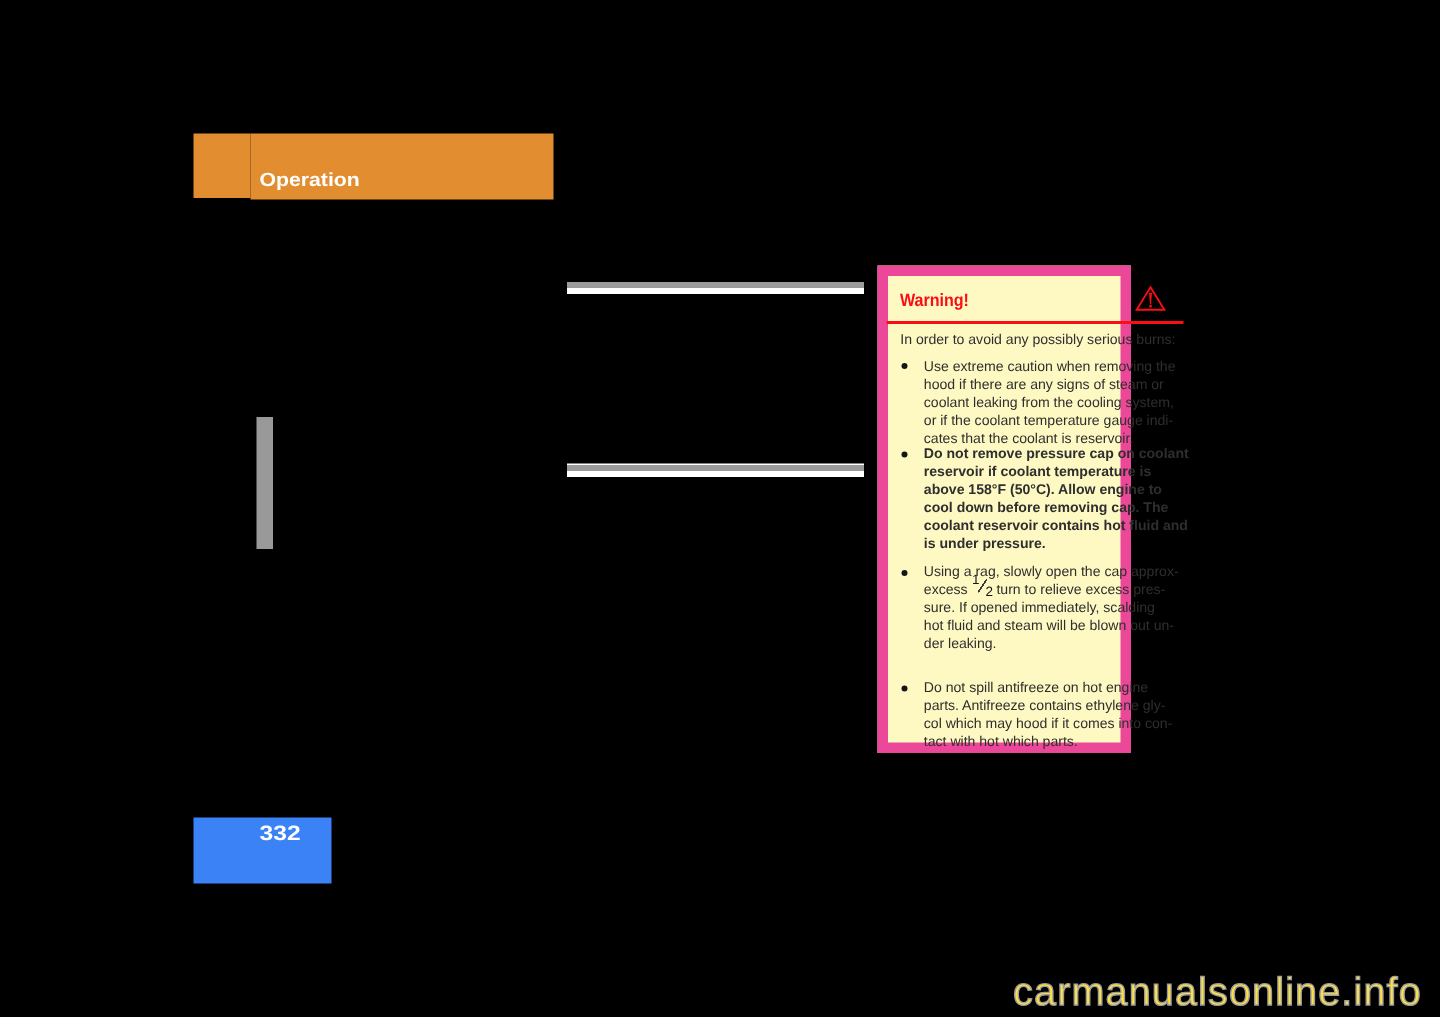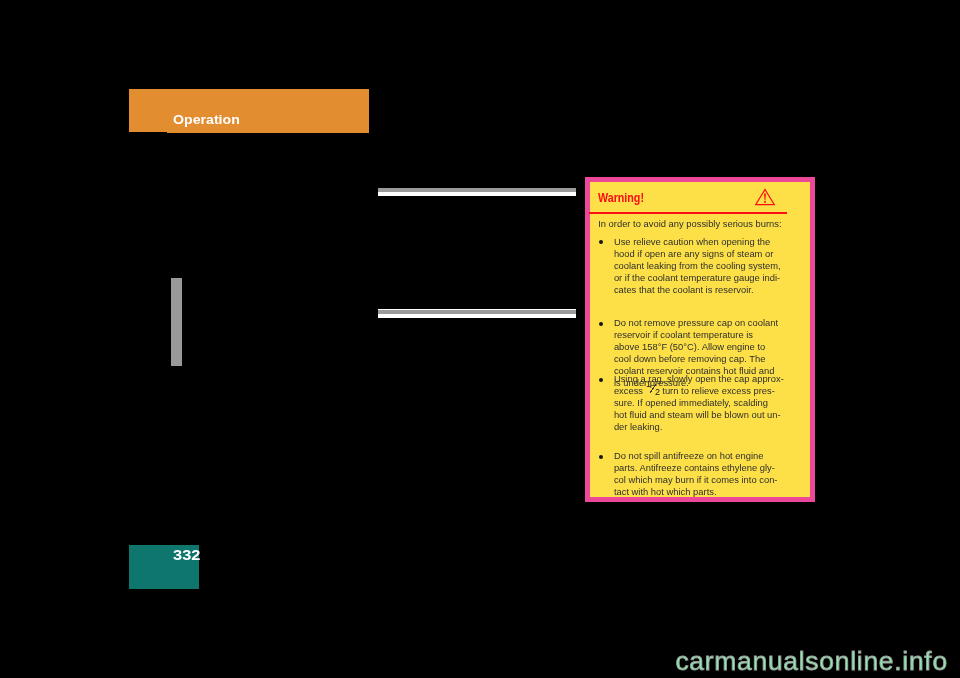--- a/index.html
+++ b/index.html
@@ -38,22 +38,22 @@
     letter-spacing: 0px;
     line-height: 13px;
     transform: scaleX(1.115);
     transform-origin: 0 0;
   }
 
   
   #page-number-block {
     position: absolute;
     left: 129px; top: 545px;
-    width: 70px; height: 44px;
-    background: #0f766e;
+    width: 92px; height: 44px;
+    background: #3b82f6;
   }
   #page-number {
     position: absolute;
     left: 43.5px; top: 4.2px;
     font-size: 13.8px; font-weight: bold;
     color: #ffffff;
     letter-spacing: 0px;
     line-height: 14px;
     transform: scaleX(1.19);
     transform-origin: 0 0;
@@ -79,23 +79,23 @@
   #figure-rule-1 { top: 187.9px; }
   #figure-rule-2 { top: 309.0px; }
   #figure-rule-2 .band-top { height: 1px; }
   #figure-rule-2 .band-gray { height: 4.2px; }
   #figure-rule-2 .band-white { height: 4.0px; }
 
   
   #warning-box {
     position: absolute;
     left: 585px; top: 177px;
-    width: 230px; height: 325px;
-    background: #fde047;
-    border: 5px solid #ec4899;
+    width: 169px; height: 325px;
+    background: #fef9c3;
+    border: 7px solid #ec4899;
     box-sizing: border-box;
   }
   #warning-title {
     position: absolute;
     left: 8.1px; top: 9.5px;
     font-size: 11.9px; font-weight: bold;
     color: #fb0d15;
     letter-spacing: 0px;
     line-height: 12px;
     transform: scaleX(0.9);
@@ -116,21 +116,21 @@
     position: absolute;
     left: 0px; top: 0px;
     width: 198px;
     font-size: 9.4px;
     color: #2e2e2e;
   }
   .wline { height: 12px; line-height: 12px; white-space: nowrap; }
   #warning-intro { position: absolute; left: 8.2px; top: 35.55px; }
   .bullet-item { position: absolute; left: 7.7px; width: 190px; }
   #bullet-1 { top: 53.75px; }
-  #bullet-2 { top: 135px; }
+  #bullet-2 { top: 112px; font-weight: bold; }
   #bullet-3 { top: 191px; }
   #bullet-4 { top: 268.25px; }
   .bullet-item .dot {
     position: absolute;
     left: 1.0px; top: 4.7px;
     width: 4.0px; height: 4.0px;
     border-radius: 50%;
     background: #151515;
   }
   .bullet-item .wline { padding-left: 16.2px; }
@@ -140,21 +140,21 @@
   .frac .sl  { left: 4.2px; bottom: -0.4px; font-size: 0; width: 7px; height: 10px; overflow: hidden; }
   .frac .sl::before { content: ""; position: absolute; left: 0; top: 0; width: 6px; height: 9px;
      background: linear-gradient(to bottom right, transparent calc(50% - 0.5px), #3a3a3a calc(50% - 0.5px), #3a3a3a calc(50% + 0.5px), transparent calc(50% + 0.5px)); }
   .frac .den { left: 9.4px; bottom: -3.0px; font-size: 9.0px; color: #161616; }
 
   
   #watermark {
     position: absolute;
     left: 675.4px; top: 648.9px;
     font-size: 26.4px;
-    color: #86efac;
+    color: #fde047;
     letter-spacing: 0.75px;
     line-height: 24px;
     -webkit-text-stroke: 0.9px #9d9d9d;
   }
 </style>
 </head>
 <body>
 
 <div class="page">
 
@@ -184,22 +184,22 @@
         <rect x="40.8" y="52.8" width="6.4" height="7.2" fill="#fb0d15"></rect>
       </svg>
     </div>
     <div id="warning-divider"></div>
 
     <div id="warning-body">
       <div class="wline" id="warning-intro">In order to avoid any possibly serious burns:</div>
 
       <div class="bullet-item" id="bullet-1">
         <span class="dot"></span>
-        <div class="wline">Use relieve caution when opening the</div>
-        <div class="wline">hood if open are any signs of steam or</div>
+        <div class="wline">Use extreme caution when removing the</div>
+        <div class="wline">hood if there are any signs of steam or</div>
         <div class="wline">coolant leaking from the cooling system,</div>
         <div class="wline">or if the coolant temperature gauge indi-</div>
         <div class="wline">cates that the coolant is reservoir.</div>
       </div>
 
       <div class="bullet-item" id="bullet-2">
         <span class="dot"></span>
         <div class="wline">Do not remove pressure cap on coolant</div>
         <div class="wline">reservoir if coolant temperature is</div>
         <div class="wline">above 158°F (50°C). Allow engine to</div>
@@ -214,21 +214,21 @@
         <div class="wline"><span>excess</span>&nbsp;<span class="frac"><span class="num">1</span><span class="sl">/</span><span class="den">2</span></span>&nbsp;<span>turn to relieve excess pres-</span></div>
         <div class="wline">sure. If opened immediately, scalding</div>
         <div class="wline">hot fluid and steam will be blown out un-</div>
         <div class="wline">der leaking.</div>
       </div>
 
       <div class="bullet-item" id="bullet-4">
         <span class="dot"></span>
         <div class="wline">Do not spill antifreeze on hot engine</div>
         <div class="wline">parts. Antifreeze contains ethylene gly-</div>
-        <div class="wline">col which may burn if it comes into con-</div>
+        <div class="wline">col which may hood if it comes into con-</div>
         <div class="wline">tact with hot which parts.</div>
       </div>
     </div>
   </div>
 
   <div id="page-number-block">
     <div id="page-number">332</div>
   </div>
 
   <div id="watermark">carmanualsonline.info</div>

